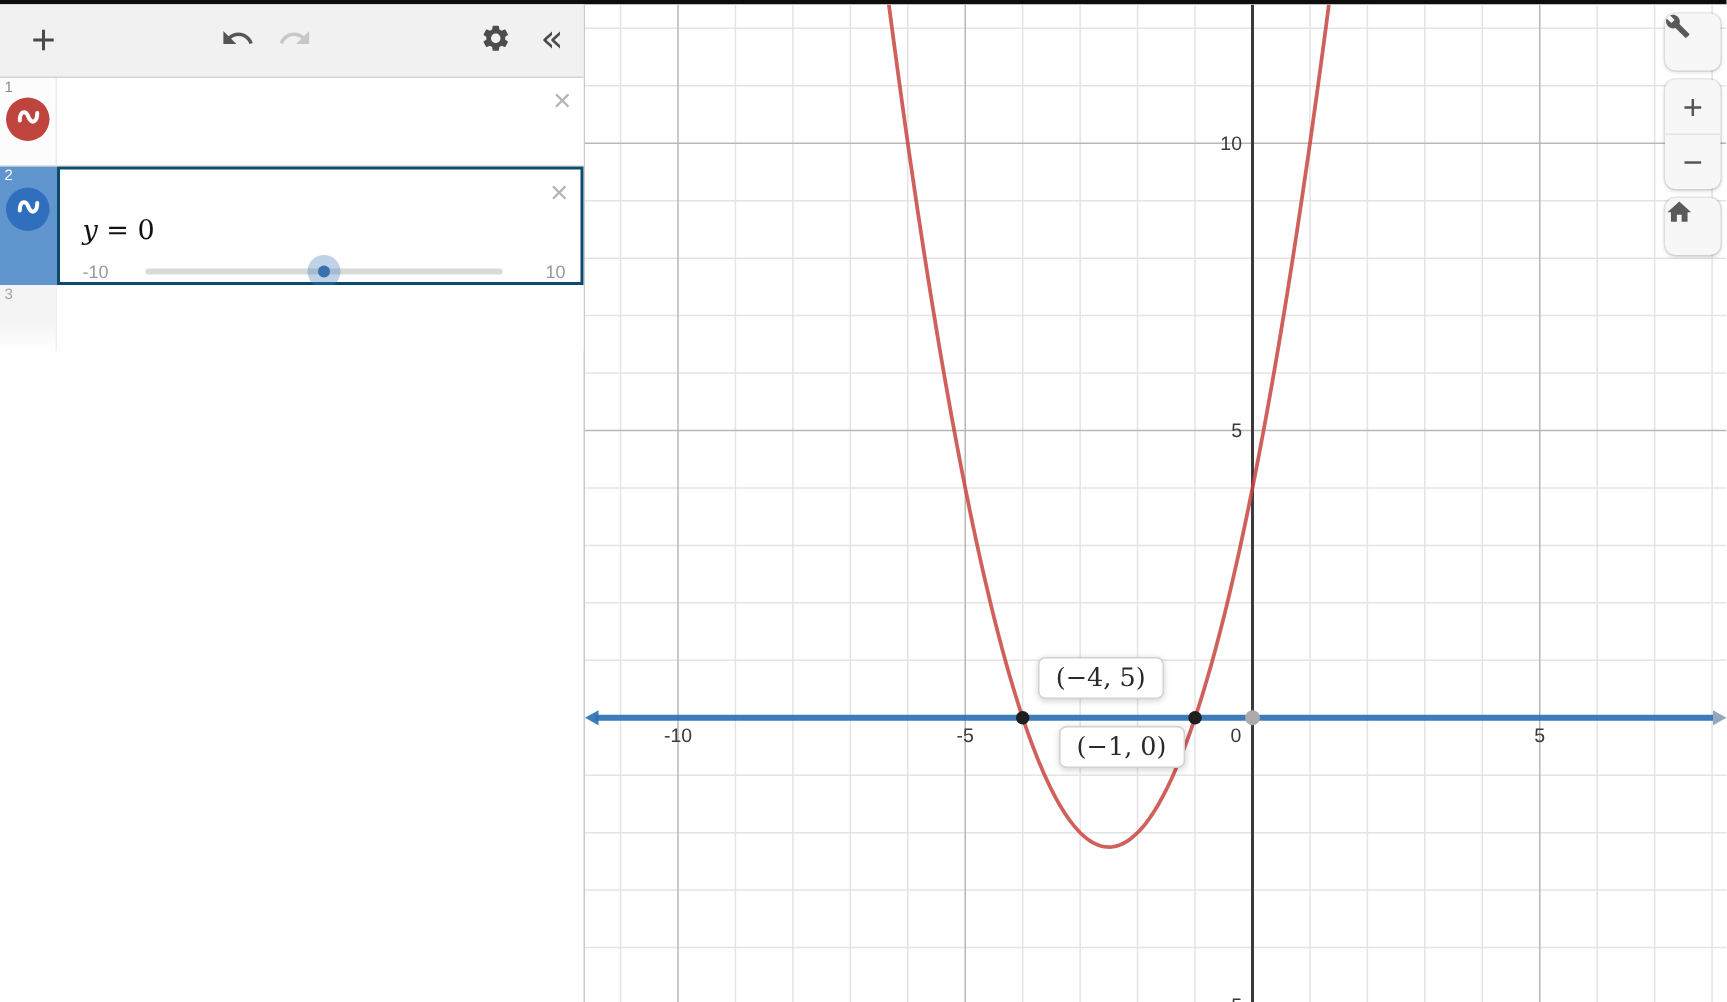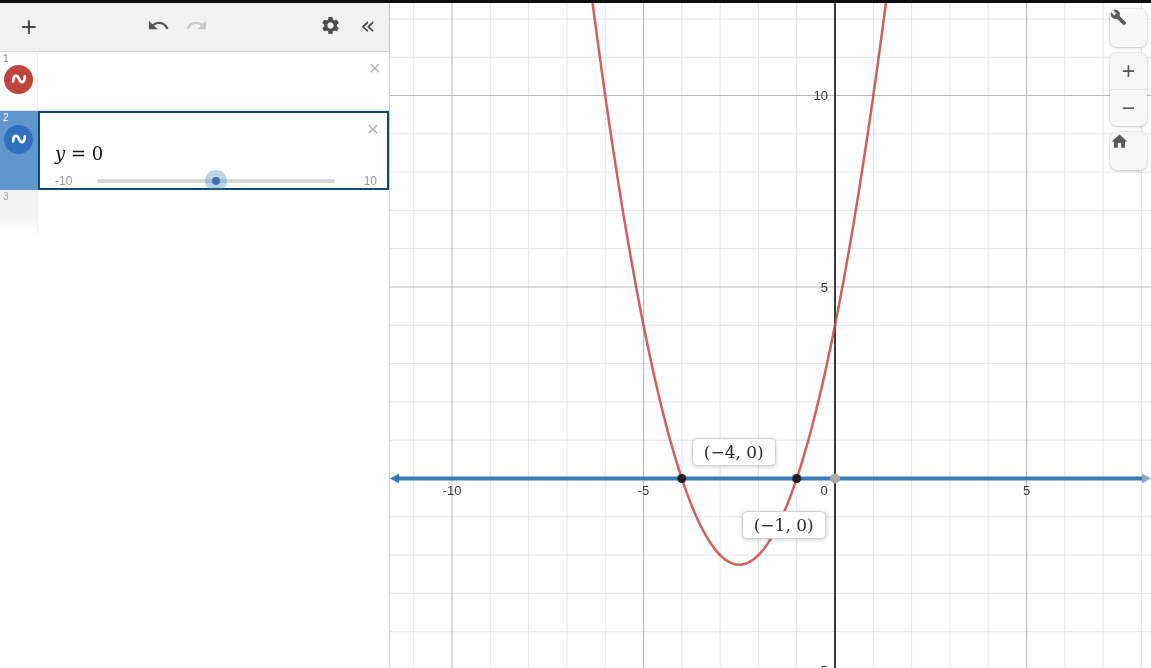--- a/index.html
+++ b/index.html
@@ -203,22 +203,22 @@
       <text x="438" y="671.5" text-anchor="end" fill="#3a3a3a" font-size="13" font-family="Liberation Sans, sans-serif">-5</text>
       <path d="M196 -51.5 L198 -35.6 L200 -19.9 L202 -4.4 L204 10.8 L206 25.9 L208 40.7 L210 55.4 L212 69.8 L214 84.1 L216 98.1 L218 111.9 L220 125.5 L222 138.9 L224 152.1 L226 165.1 L228 177.8 L230 190.4 L232 202.7 L234 214.9 L236 226.8 L238 238.5 L240 250.0 L242 261.3 L244 272.4 L246 283.3 L248 294.0 L250 304.5 L252 314.7 L254 324.8 L256 334.6 L258 344.3 L260 353.7 L262 362.9 L264 371.9 L266 380.7 L268 389.3 L270 397.7 L272 405.9 L274 413.8 L276 421.6 L278 429.1 L280 436.5 L282 443.6 L284 450.5 L286 457.2 L288 463.7 L290 470.0 L292 476.1 L294 482.0 L296 487.6 L298 493.1 L300 498.3 L302 503.4 L304 508.2 L306 512.8 L308 517.2 L310 521.5 L312 525.4 L314 529.2 L316 532.8 L318 536.2 L320 539.3 L322 542.3 L324 545.0 L326 547.6 L328 549.9 L330 552.0 L332 553.9 L334 555.6 L336 557.1 L338 558.4 L340 559.4 L342 560.3 L344 561.0 L346 561.4 L348 561.6 L350 561.7 L352 561.5 L354 561.1 L356 560.5 L358 559.7 L360 558.7 L362 557.4 L364 556.0 L366 554.3 L368 552.5 L370 550.4 L372 548.2 L374 545.7 L376 543.0 L378 540.1 L380 537.0 L382 533.7 L384 530.1 L386 526.4 L388 522.5 L390 518.3 L392 514.0 L394 509.4 L396 504.6 L398 499.6 L400 494.4 L402 489.0 L404 483.4 L406 477.6 L408 471.6 L410 465.3 L412 458.9 L414 452.2 L416 445.3 L418 438.3 L420 431.0 L422 423.5 L424 415.8 L426 407.9 L428 399.8 L430 391.4 L432 382.9 L434 374.1 L436 365.2 L438 356.0 L440 346.6 L442 337.1 L444 327.3 L446 317.3 L448 307.1 L450 296.6 L452 286.0 L454 275.2 L456 264.1 L458 252.9 L460 241.4 L462 229.8 L464 217.9 L466 205.8 L468 193.5 L470 181.0 L472 168.3 L474 155.3 L476 142.2 L478 128.9 L480 115.3 L482 101.6 L484 87.6 L486 73.4 L488 59.0 L490 44.4 L492 29.6 L494 14.6 L496 -0.6 L498 -16.0 L500 -31.7 L502 -47.5 " fill="none" stroke="#c74440" stroke-opacity="0.85" stroke-width="2.5" stroke-linecap="round"></path>
       <line x1="7" y1="475.5" x2="753" y2="475.5" stroke="#2d70b3" stroke-opacity="0.92" stroke-width="4"></line>
       <polygon points="0,475.5 9,470.5 9,480.5" fill="#2d70b3" fill-opacity="0.92"></polygon>
       <polygon points="761,475.5 752,470.5 752,480.5" fill="#93a6bb"></polygon>
       <circle cx="291.8" cy="475.5" r="4.5" fill="#1f1f1f"></circle>
       <circle cx="406.7" cy="475.5" r="4.5" fill="#1f1f1f"></circle>
       <circle cx="445" cy="475.5" r="5" fill="#ababab"></circle>
     </svg>
   <div class="overlay" id="goverlay">
-      <div class="pt-label above-right" style="left: 291.8px; top: 475.5px;">(−4, 0)</div>
-      <div class="pt-label below-left" style="left: 406.7px; top: 495px; margin-left: 36px;">(−1, 0)</div>
+      <div class="pt-label above-right" style="left: 291.8px; top: 475.5px;">(−4, 5)</div>
+      <div class="pt-label below-left" style="left: 406.7px; top: 468px;">(−1, 0)</div>
     </div>
 
   <div class="ctrl ctrl-wrench">
     <button>
       <span>
         <svg width="17" height="17" viewBox="0 0 24 24">
             <path fill="#5a5a5a" d="M22.7 19l-9.1-9.1c.9-2.3.4-5-1.5-6.9-2-2-5-2.4-7.4-1.3L9 6 6 9 1.6 4.7C.4 7.1.9 10.1 2.9 12.1c1.9 1.9 4.6 2.4 6.9 1.5l9.1 9.1c.4.4 1 .4 1.4 0l2.3-2.3c.5-.4.5-1.1.1-1.4z"></path>
           </svg>
       </span>
     </button>

